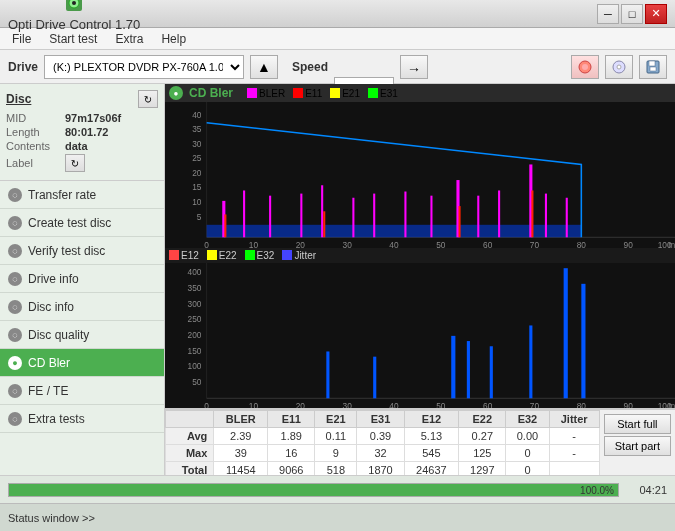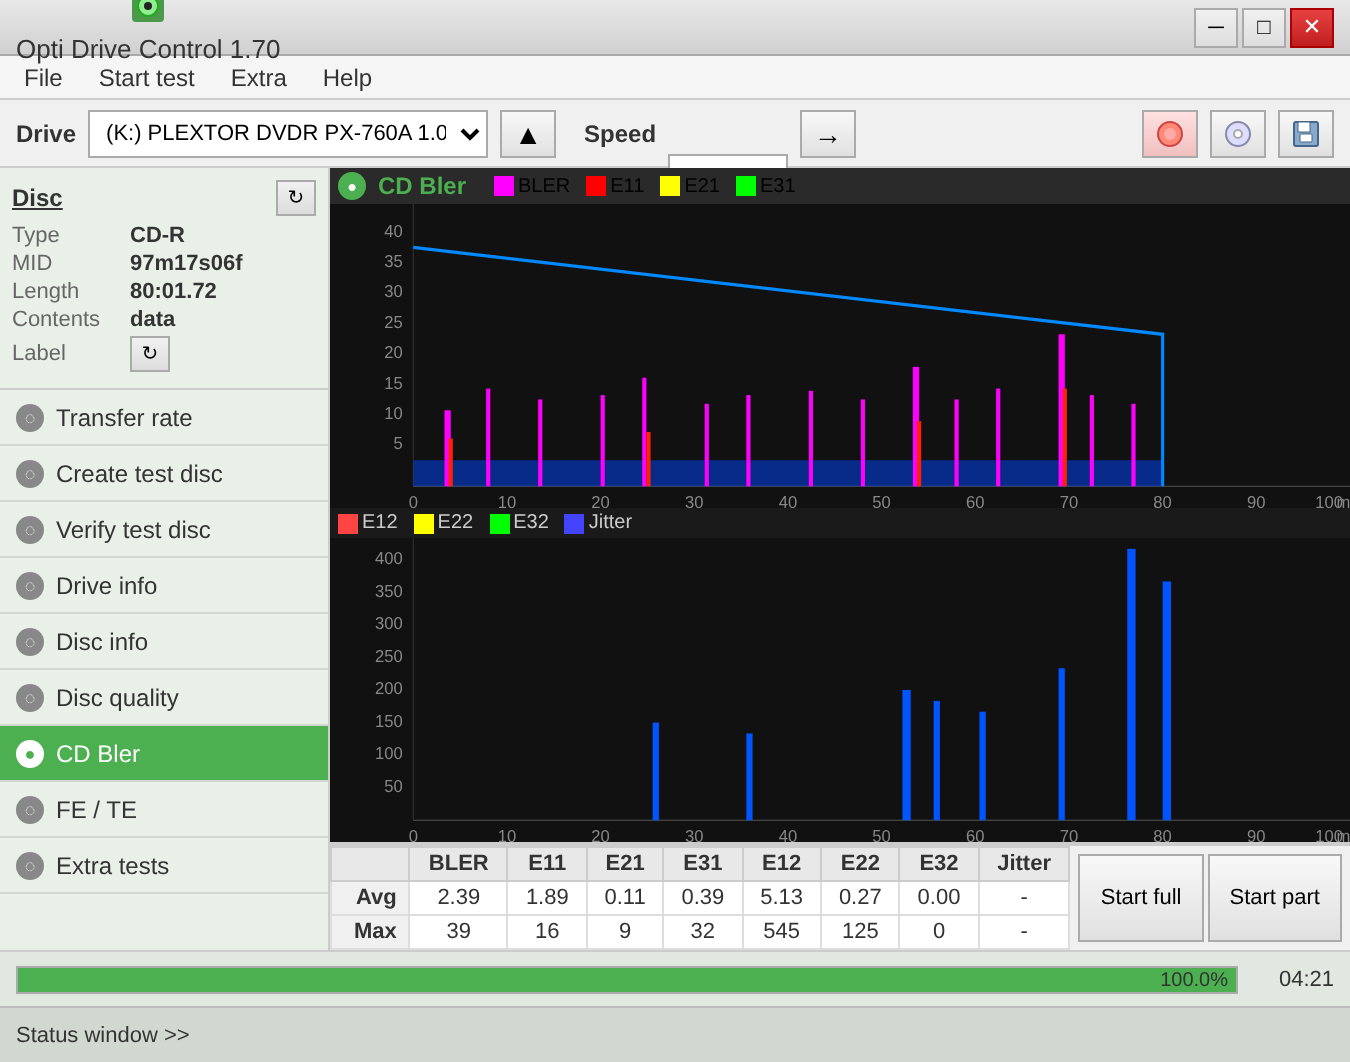--- a/index.html
+++ b/index.html
@@ -156,21 +156,21 @@
     .data-table td {
       border: 1px solid #ddd;
       padding: 2px 6px;
       text-align: center;
       color: #333;
       background: white;
     }
     .data-table td:first-child { text-align: right; font-weight: bold; background: #f0f0f0; }
 
     
-    .start-buttons { display: flex; gap: 2px; padding: 4px; background: #f0f0f0; }
+    .start-buttons { display: flex; flex-direction: column; gap: 2px; padding: 4px; background: #f0f0f0; }
     .start-btn {
       padding: 3px 10px;
       background: linear-gradient(to bottom, #f8f8f8, #e0e0e0);
       border: 1px solid #aaa;
       cursor: pointer;
       font-size: 11px;
       white-space: nowrap;
     }
 
     
@@ -274,24 +274,20 @@
 </div>
 
 <div class="main-layout" style="height: 391px;">
 
   <div class="sidebar">
 
     <div class="disc-panel">
       <div class="disc-header">
         <span class="disc-title">Disc</span>
         <button class="disc-btn">↻</button>
-      </div>
-      <div class="disc-info-row">
-        <span class="disc-info-label">Type</span>
-        <span class="disc-info-value">CD-R</span>
       </div>
       <div class="disc-info-row">
         <span class="disc-info-label">MID</span>
         <span class="disc-info-value">97m17s06f</span>
       </div>
       <div class="disc-info-row">
         <span class="disc-info-label">Length</span>
         <span class="disc-info-value">80:01.72</span>
       </div>
       <div class="disc-info-row">
@@ -527,20 +523,31 @@
               <td>Max</td>
               <td>39</td>
               <td>16</td>
               <td>9</td>
               <td>32</td>
               <td>545</td>
               <td>125</td>
               <td>0</td>
               <td>-</td>
             </tr>
+            <tr>
+              <td>Total</td>
+              <td>11454</td>
+              <td>9066</td>
+              <td>518</td>
+              <td>1870</td>
+              <td>24637</td>
+              <td>1297</td>
+              <td>0</td>
+              <td></td>
+            </tr>
           </tbody>
         </table>
       </div>
       <div class="start-buttons">
         <button class="start-btn">Start full</button>
         <button class="start-btn">Start part</button>
       </div>
     </div>
   </div>
 </div>

